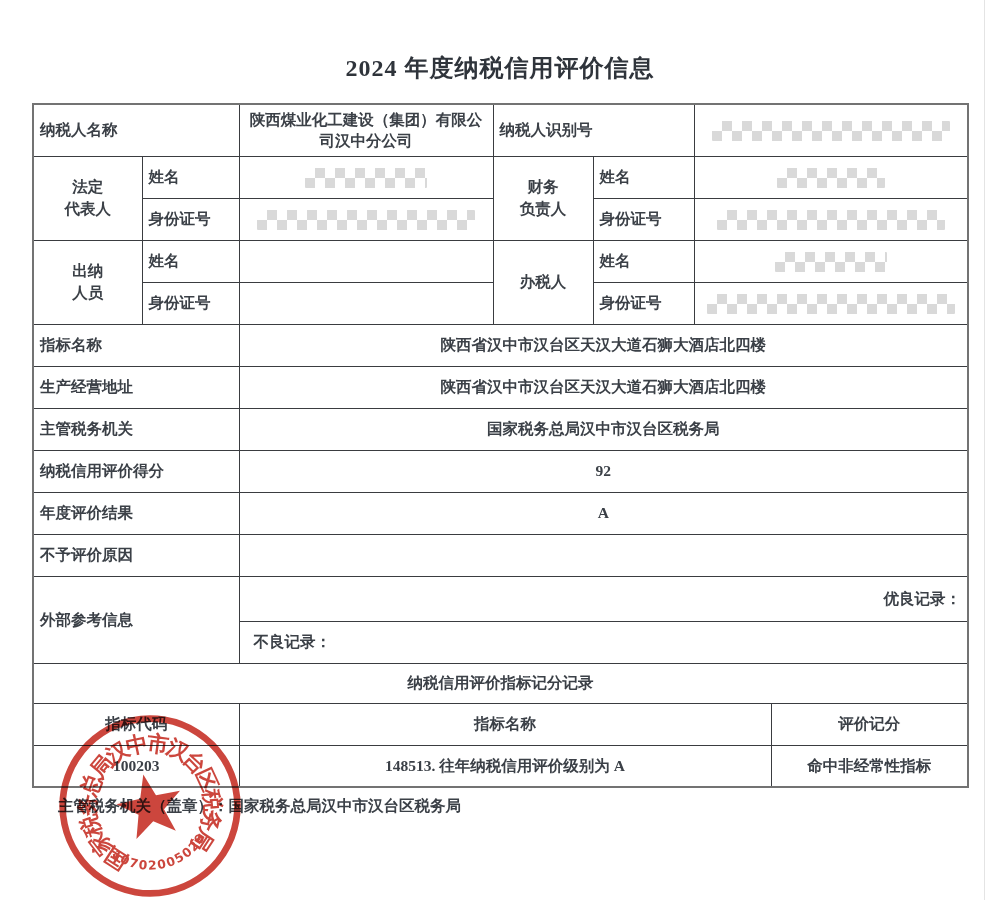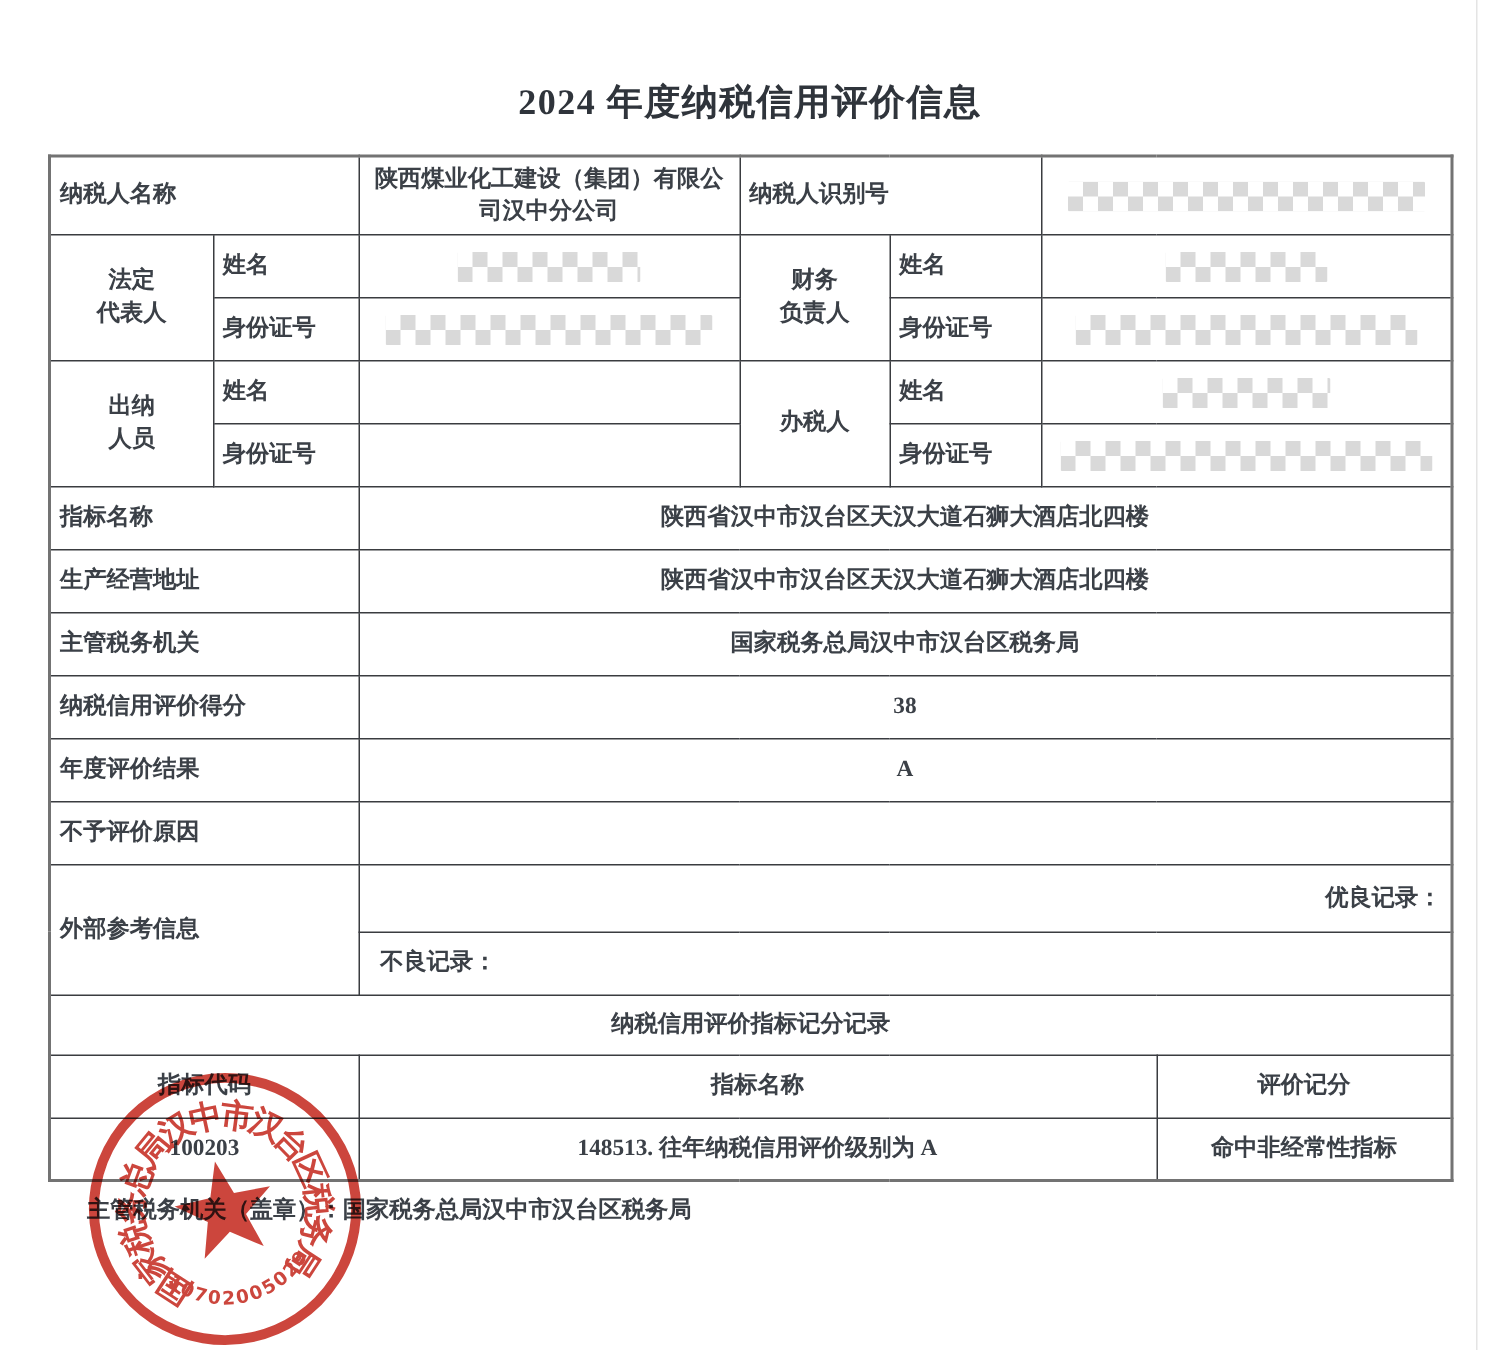--- a/index.html
+++ b/index.html
@@ -113,21 +113,21 @@
   <tr>
     <td colspan="2" class="lbl">生产经营地址</td>
     <td colspan="5" class="ctr">陕西省汉中市汉台区天汉大道石狮大酒店北四楼</td>
   </tr>
   <tr>
     <td colspan="2" class="lbl">主管税务机关</td>
     <td colspan="5" class="ctr">国家税务总局汉中市汉台区税务局</td>
   </tr>
   <tr>
     <td colspan="2" class="lbl">纳税信用评价得分</td>
-    <td colspan="5" class="ctr">38</td>
+    <td colspan="5" class="ctr">92</td>
   </tr>
   <tr>
     <td colspan="2" class="lbl">年度评价结果</td>
     <td colspan="5" class="ctr">A</td>
   </tr>
   <tr>
     <td colspan="2" class="lbl">不予评价原因</td>
     <td colspan="5" class="ctr"></td>
   </tr>
   <tr style="height:45px;">

